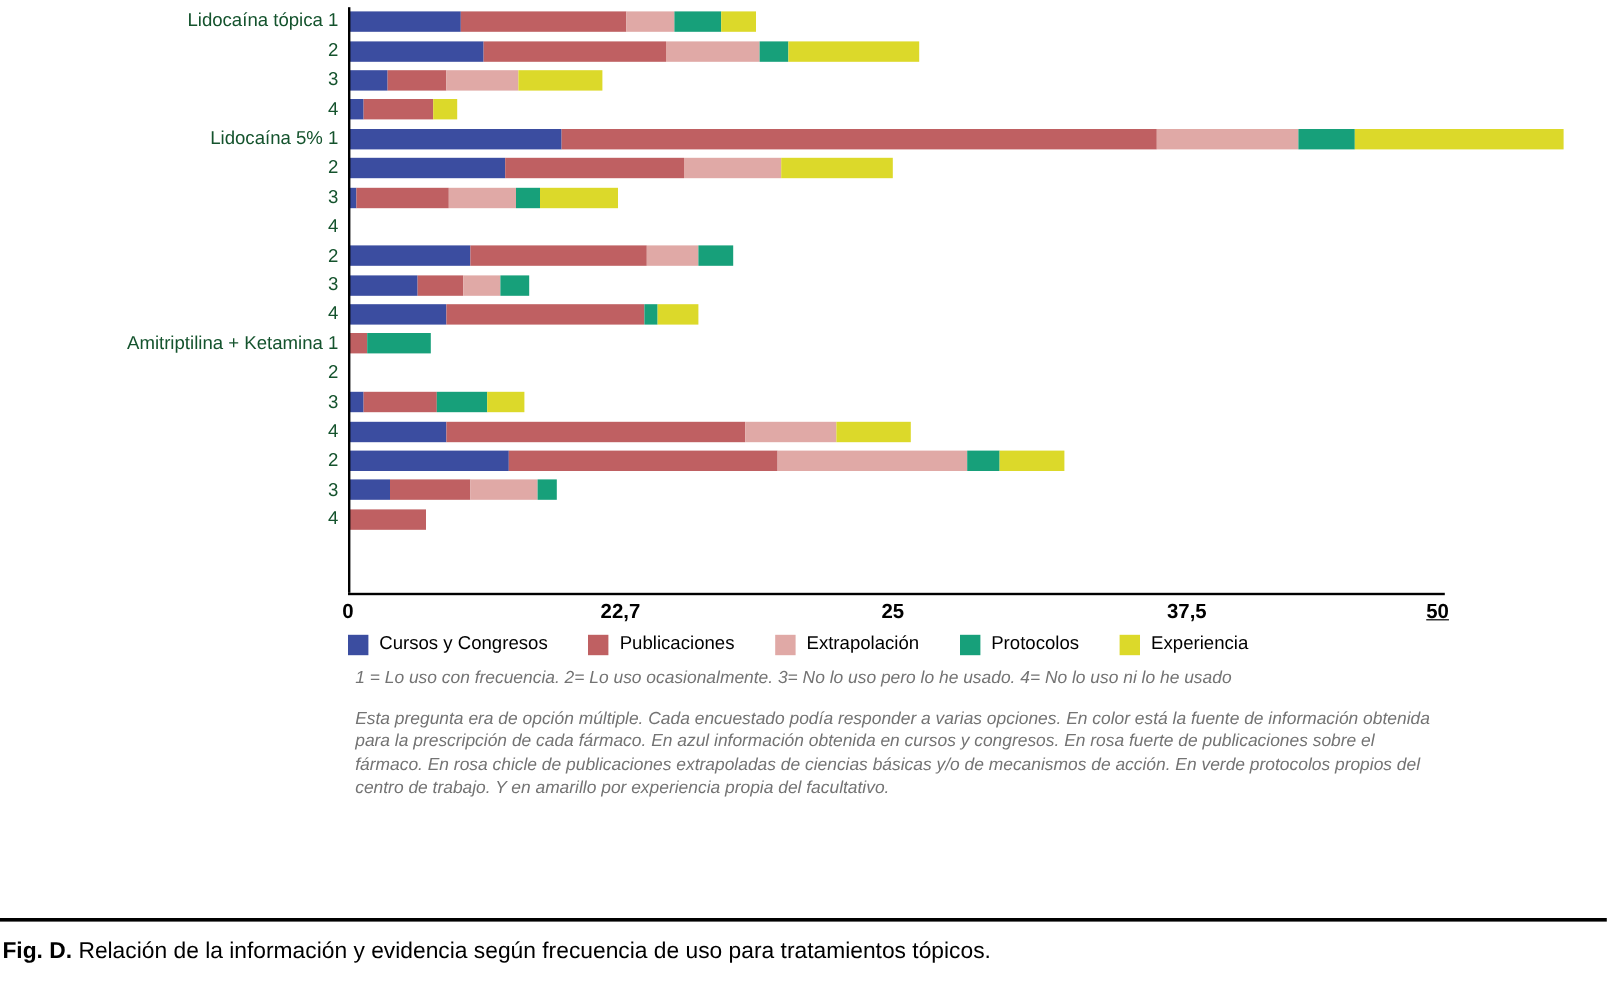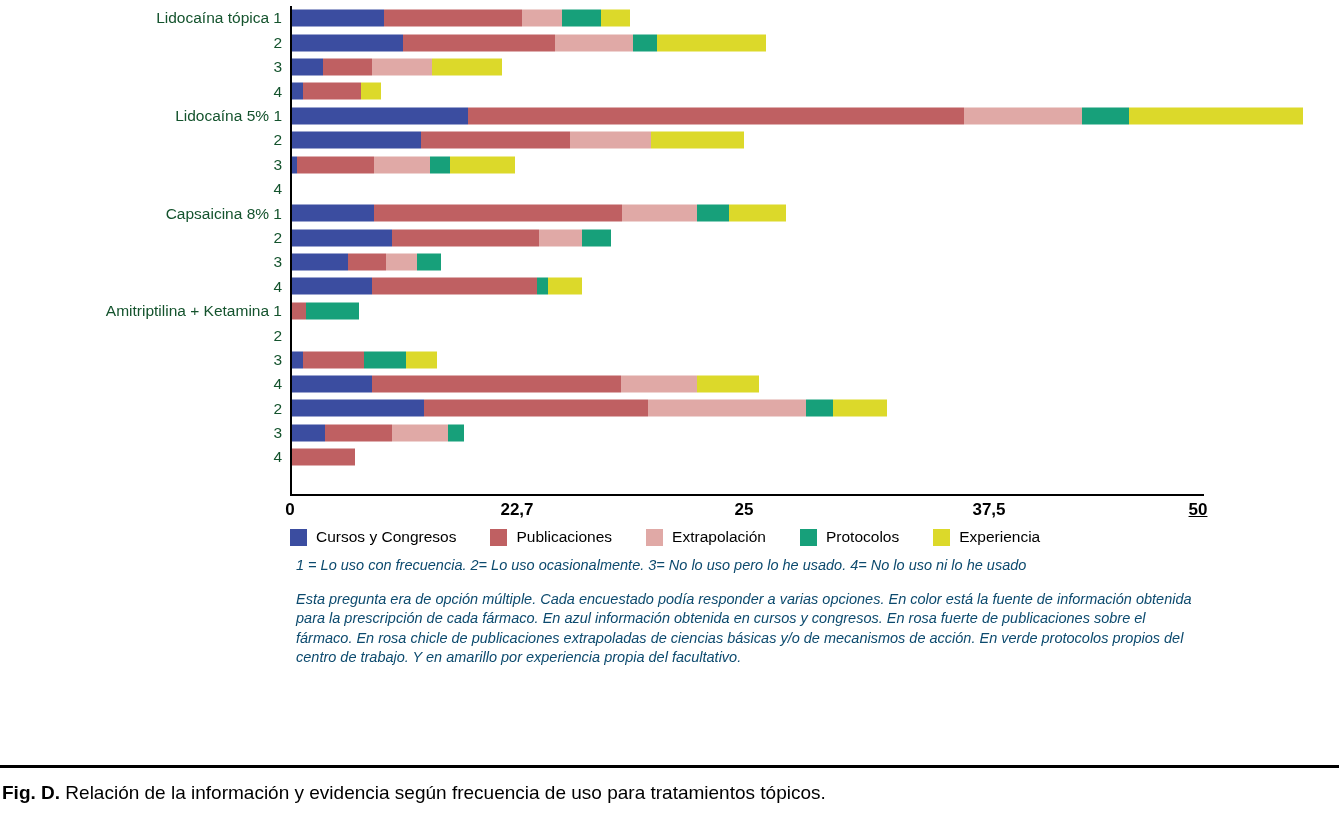--- a/index.html
+++ b/index.html
@@ -113,21 +113,21 @@
   }
   
   .notes {
     position: absolute;
     left: 296px;
     top: 556px;
     width: 900px;
     font-size: 14.5px;
     font-style: italic;
     line-height: 1.35;
-    color: #0c4a6e;
+    color: #737373;
   }
   .note-block { margin-bottom: 14px; }
   .note-para { margin: 0; }
   
   .caption-rule {
     position: absolute;
     left: 0;
     top: 765px;
     width: 1339px;
     height: 3px;
@@ -226,32 +226,20 @@
               <div class="seg" style="width: 56.296px; background: rgb(224, 169, 166);"></div>
               <div class="seg" style="width: 19.976px; background: rgb(23, 160, 122);"></div>
               <div class="seg" style="width: 65.376px; background: rgb(220, 217, 42);"></div>
             </div>
           </div>
         </div>
         <div class="row">
           <div class="row-label">4</div>
           <div class="bar-wrap">
             <div class="bar"></div>
-          </div>
-        </div>
-        <div class="row">
-          <div class="row-label">Capsaicina 8% 1</div>
-          <div class="bar-wrap">
-            <div class="bar">
-              <div class="seg" style="width: 83.536px; background: rgb(59, 77, 160);"></div>
-              <div class="seg" style="width: 248.792px; background: rgb(191, 96, 98);"></div>
-              <div class="seg" style="width: 74.456px; background: rgb(224, 169, 166);"></div>
-              <div class="seg" style="width: 32.688px; background: rgb(23, 160, 122);"></div>
-              <div class="seg" style="width: 56.296px; background: rgb(220, 217, 42);"></div>
-            </div>
           </div>
         </div>
         <div class="row">
           <div class="row-label">2</div>
           <div class="bar-wrap">
             <div class="bar">
               <div class="seg" style="width: 101.696px; background: rgb(59, 77, 160);"></div>
               <div class="seg" style="width: 147.096px; background: rgb(191, 96, 98);"></div>
               <div class="seg" style="width: 43.584px; background: rgb(224, 169, 166);"></div>
               <div class="seg" style="width: 29.056px; background: rgb(23, 160, 122);"></div>

